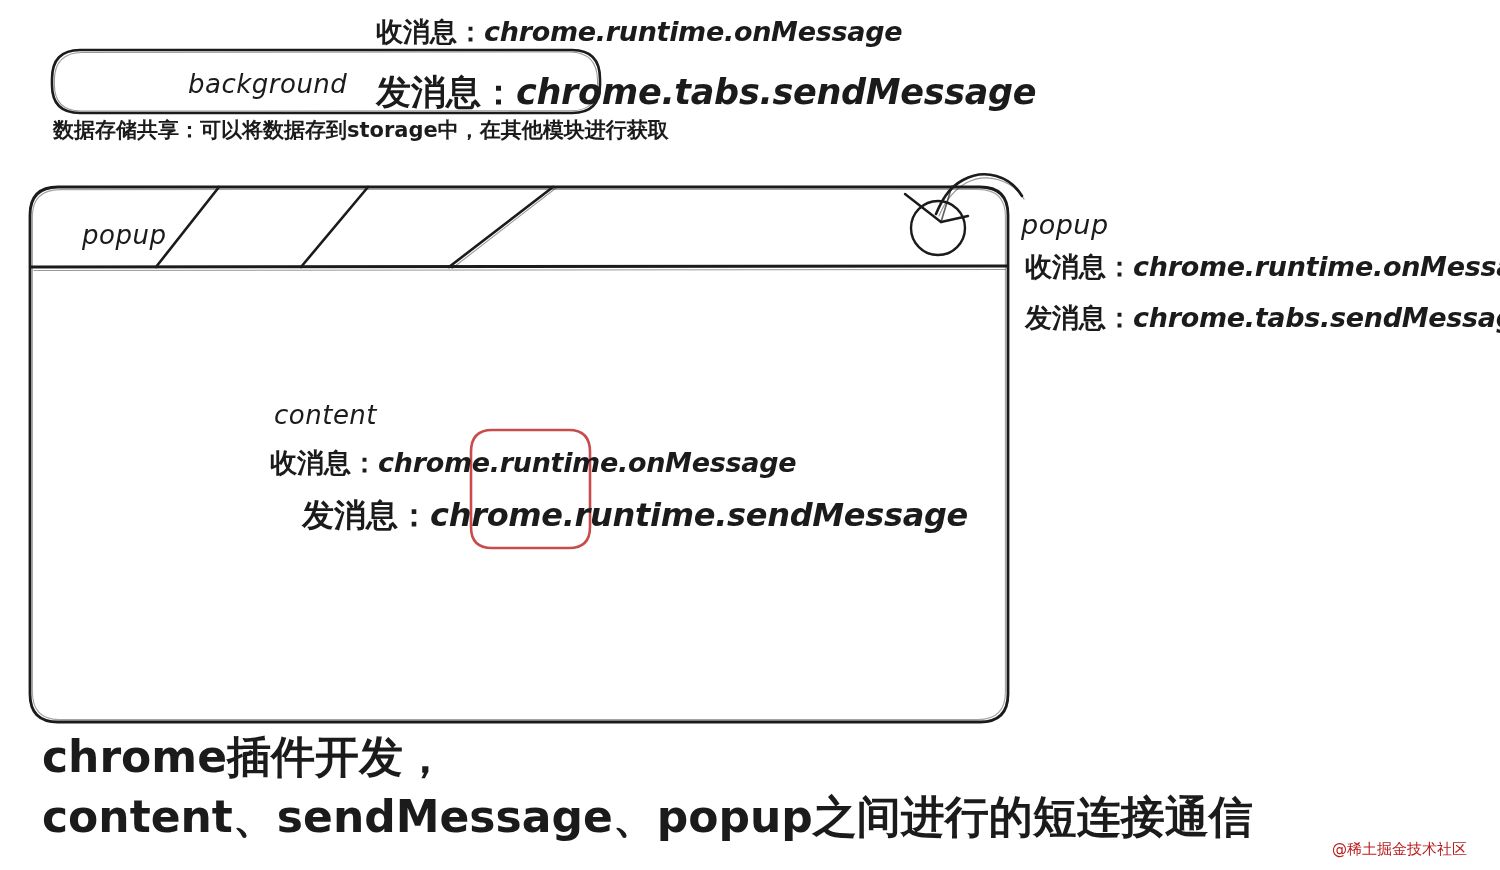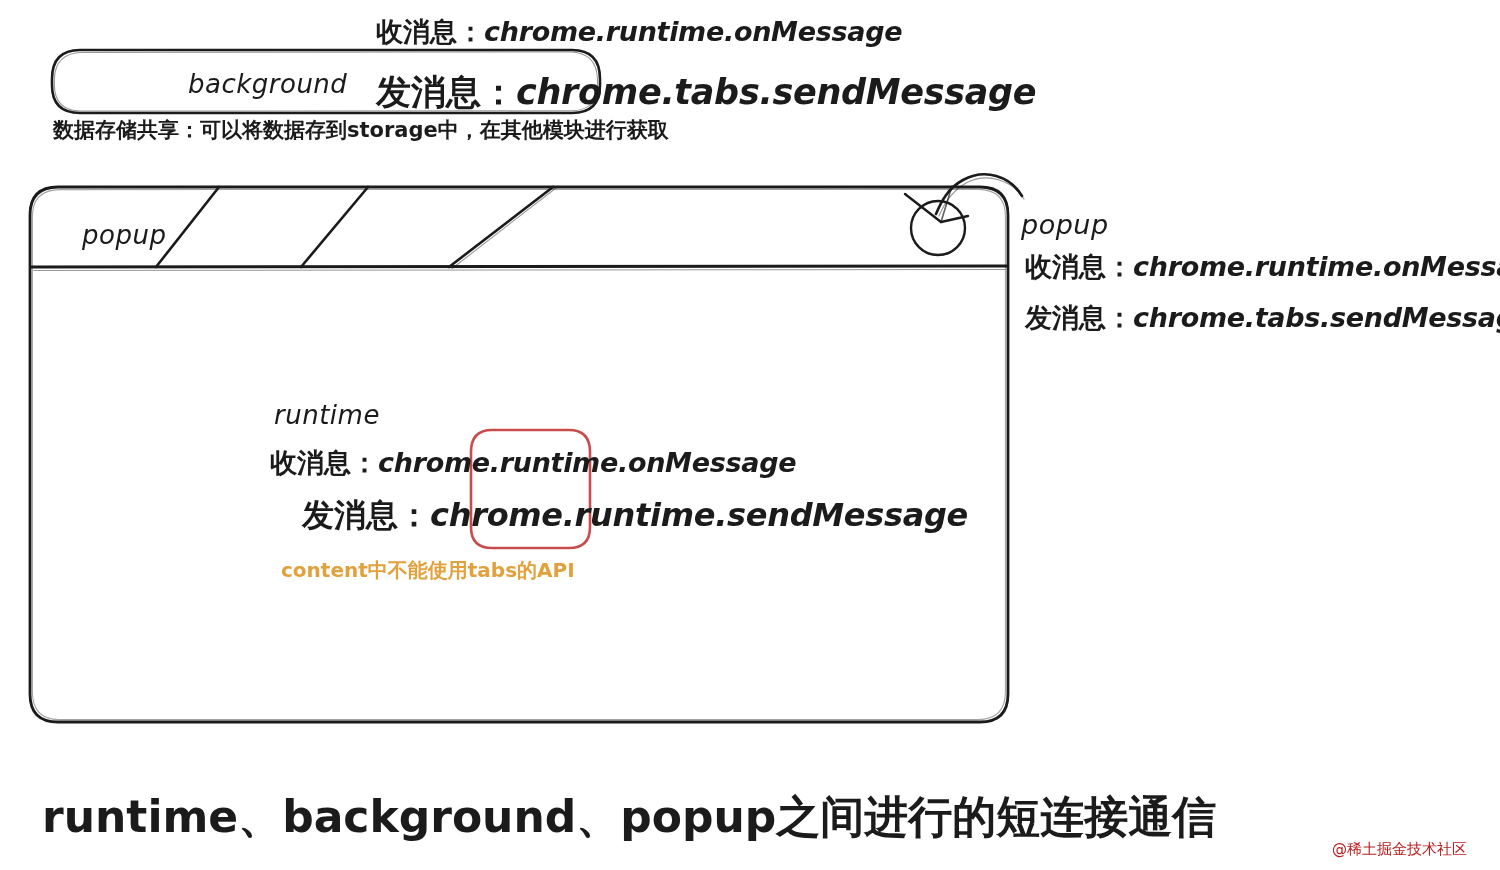--- a/index.html
+++ b/index.html
@@ -145,29 +145,29 @@
   <div class="txt label-hand" id="popup-label">popup</div>
 
   <div class="txt" id="popup-recv">
     <span class="cjk">收消息：</span><span class="api">chrome.runtime.onMessage</span>
   </div>
 
   <div class="txt" id="popup-send">
     <span class="cjk">发消息：</span><span class="api">chrome.tabs.sendMessage</span>
   </div>
 
-  <div class="txt label-hand" id="content-label">runtime</div>
+  <div class="txt label-hand" id="content-label">content</div>
 
   <div class="txt" id="content-recv">
     <span class="cjk">收消息：</span><span class="api">chrome.runtime.onMessage</span>
   </div>
 
   <div class="txt" id="content-send">
     <span class="cjk">发消息：</span><span class="api">chrome.runtime.sendMessage</span>
   </div>
 
-  <div class="txt" id="content-warn">content中不能使用tabs的API</div>
 
-  <div class="txt cjk" id="title-line2">runtime、background、popup之间进行的短连接通信</div>
+  <div class="txt cjk" id="title-line1">chrome插件开发，</div>
+  <div class="txt cjk" id="title-line2">content、sendMessage、popup之间进行的短连接通信</div>
 
   <div class="txt" id="watermark">@稀土掘金技术社区</div>
 
 </div>
 
 </body></html>

